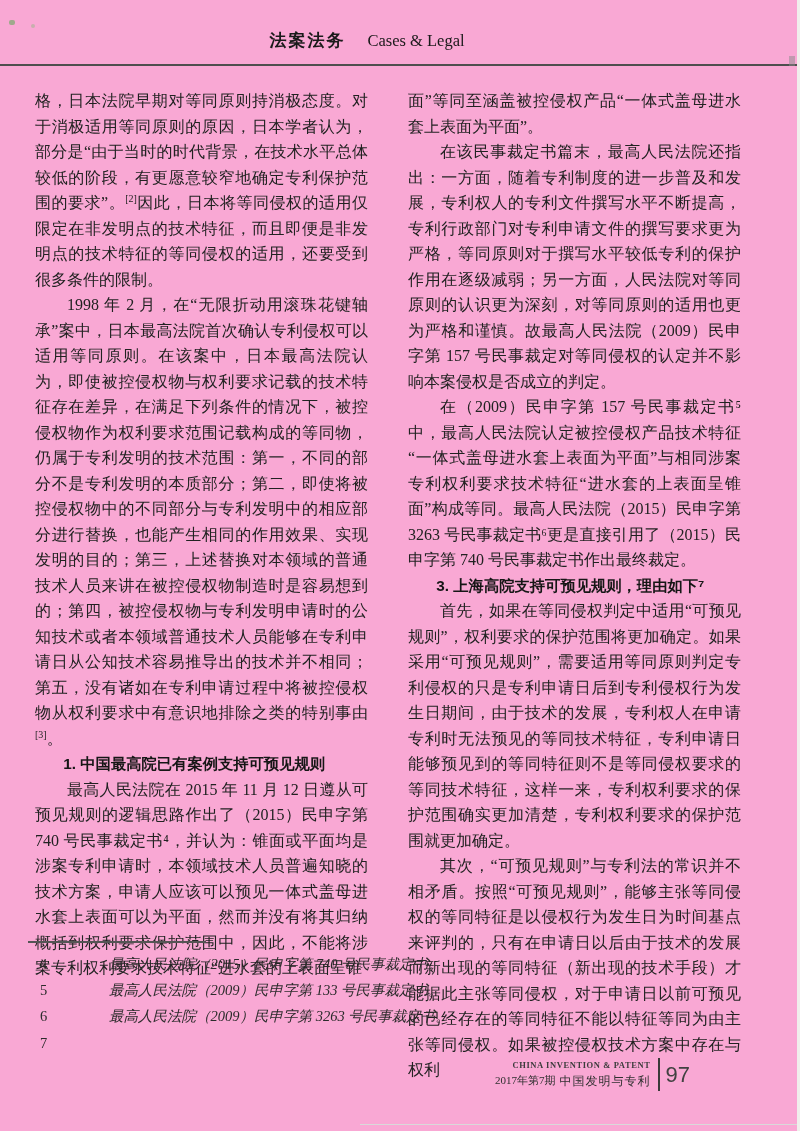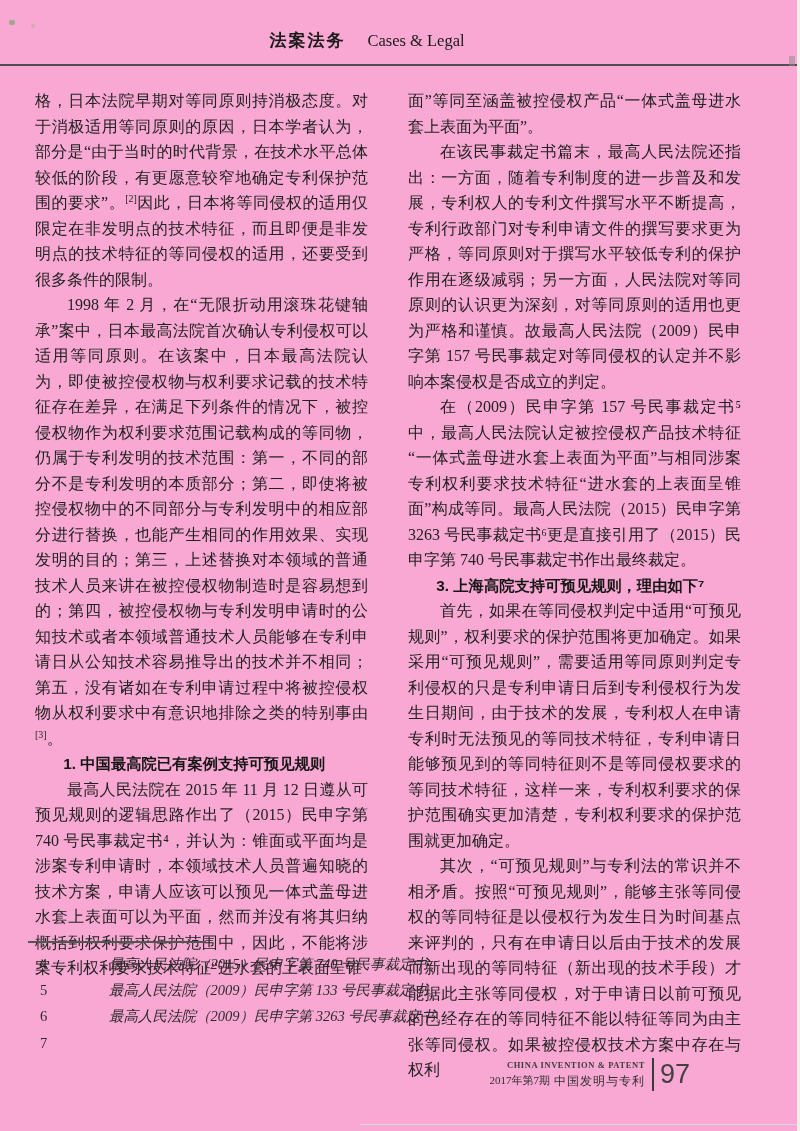--- a/index.html
+++ b/index.html
@@ -29,21 +29,21 @@
   .fn-num{flex:0 0 50px;width:50px;font-style:normal;}
   .fn-text{font-style:italic;margin-left:19px;}
   
   .page-footer{position:absolute;top:1058px;right:110px;display:flex;align-items:center;}
   .footer-info{text-align:right;line-height:1.2;margin-right:7px;margin-left:20px;}
   .journal-en{font-size:8.5px;font-weight:bold;letter-spacing:.6px;color:#3c3c3c;}
   .journal-zh-line{color:#2f2f2f;white-space:nowrap;}
   .issue{font-size:11px;vertical-align:1px;}
   .journal-zh{font-size:12px;letter-spacing:1px;}
   .footer-bar{width:2px;height:33px;background:#3a3a3a;margin-right:6px;}
-  .page-number{font-family:"Liberation Sans","DejaVu Sans",sans-serif;font-size:27px;font-weight:400;color:#414141;line-height:1;}
+  .page-number{font-family:"Liberation Sans","DejaVu Sans",sans-serif;font-size:22px;font-weight:400;color:#414141;line-height:1;}
   
   .speck-1{position:absolute;left:9px;top:20px;width:6px;height:5px;background:#79a96e;opacity:.7;border-radius:2px;}
   .speck-2{position:absolute;left:31px;top:24px;width:4px;height:4px;background:#8ab77e;opacity:.45;border-radius:50%;}
   .bottom-line{position:absolute;left:360px;top:1124px;width:438px;height:1px;background:#d9d9d9;}
   .edge-right{position:absolute;right:0;top:0;width:3px;height:100%;background:#f0efec;}
 </style>
 </head>
 <body>
 
 <div class="page">

